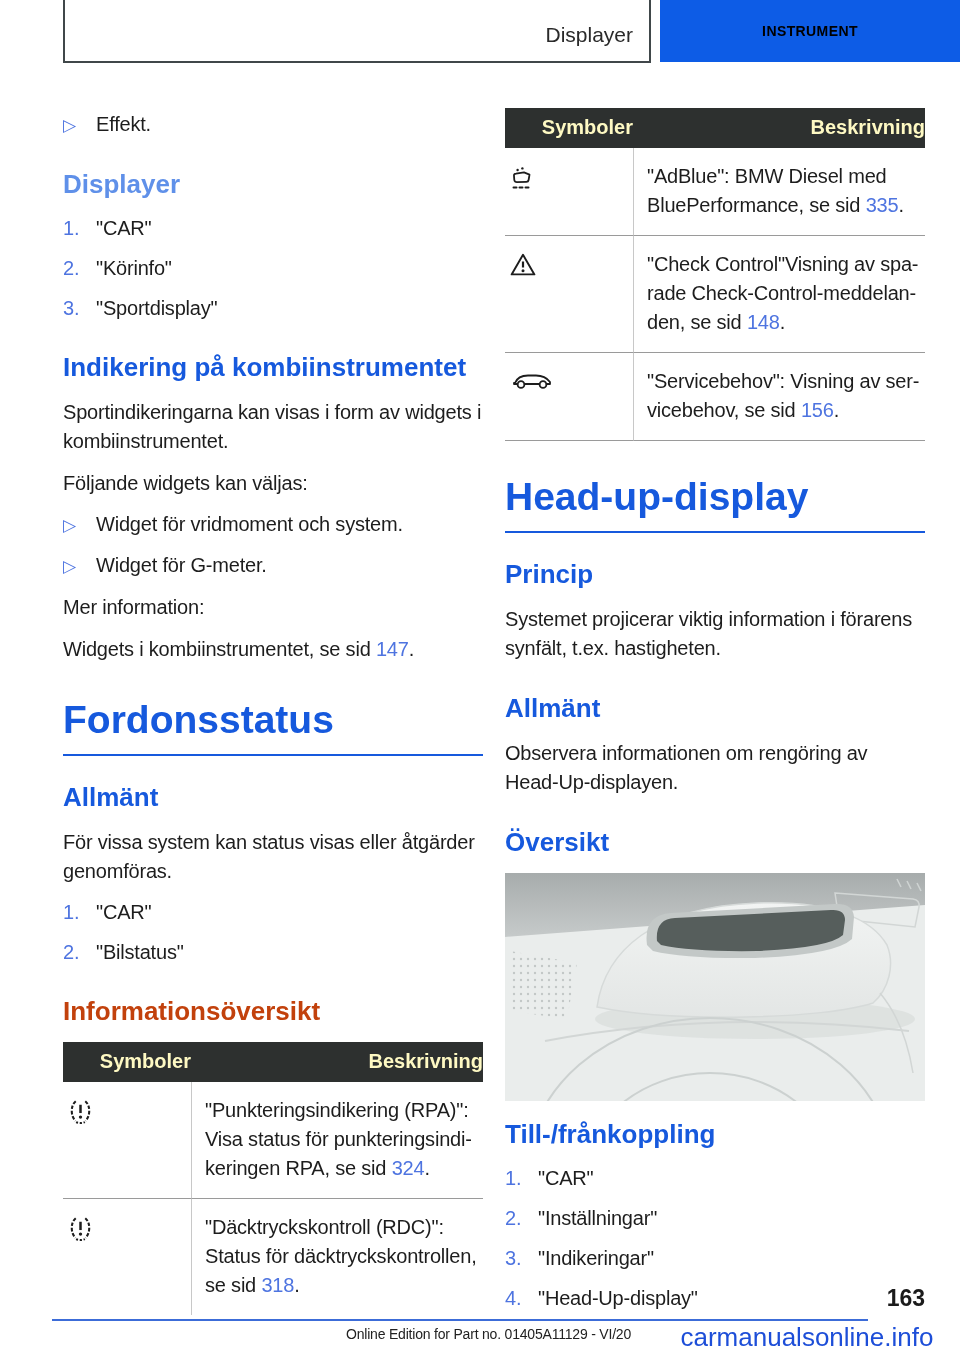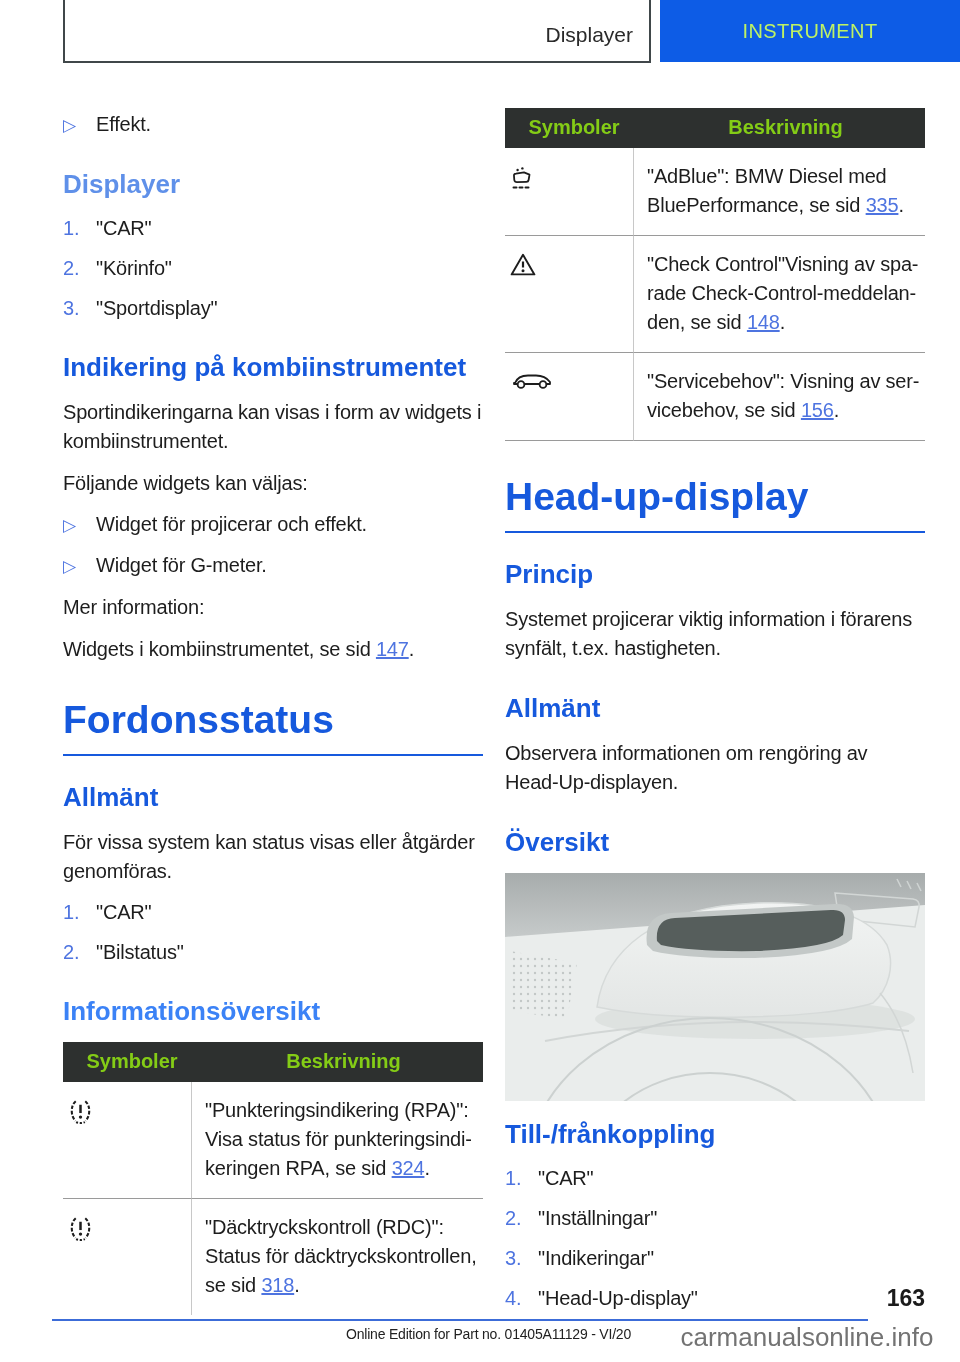--- a/index.html
+++ b/index.html
@@ -16,45 +16,45 @@
     position:absolute; left:63px; top:-6px; width:588px; height:69px;
     background:#fff; border:2px solid #40474a;
     display:flex; align-items:flex-end; justify-content:flex-end;
     padding:0 16px 14px 0;
   }
   .tab-box span { font-size:21px; color:#2a2a2a; }
   .chapter-box {
     position:absolute; left:660px; top:0; width:300px; height:62px;
     display:flex; align-items:center; justify-content:center;
   }
-  .chapter-box span { color:#bef264; font-weight:normal; font-size:20px; letter-spacing:.4px; }
+  .chapter-box span { color:#000000; font-weight:bold; font-size:14px; letter-spacing:.4px; }
 
   
   .columns { display:flex; gap:22px; padding:45px 35px 0 63px; }
   .col { width:420px; }
 
   p.body { font-size:20px; line-height:29px; letter-spacing:-0.2px; margin:12px 0 13px; }
   .h1 {
     font-size:39px; font-weight:bold; line-height:36px;
     padding:0 0 16px; margin:38px 0 26px; border-bottom:2px solid;
   }
   .h2 { font-size:26px; font-weight:bold; margin:30px 0 15px; }
   .h3 { font-size:26px; font-weight:bold; margin:28px 0 15px; }
 
   .li-row { display:flex; margin:0 0 13px; font-size:20px; line-height:27px; letter-spacing:-0.2px; }
   .li-row .num { width:33px; flex:0 0 33px; }
   .li-row .tri { width:33px; flex:0 0 33px; font-size:17px; padding-top:1px; }
   .intro { margin-top:3px; margin-bottom:30px; }
 
-  .pagelink { cursor:pointer;text-decoration:underline; }
+  .pagelink { cursor:pointer; }
 
   
   table.sym { width:100%; border-collapse:separate; border-spacing:0; margin-top:6px; }
   table.sym th {
-    background:#2d302f; color:#84cc16; text-align:center; font-weight:bold;
+    background:#2d302f; color:#fef9c3; text-align:right; font-weight:bold;
     font-size:20px; padding:8px 0 9px 10px;
   }
   table.sym th.desc-h { padding-left:13px; }
   table.sym td { vertical-align:top; padding:14px 0 15px; }
   table.sym td.icon-c { width:128px; padding-left:4px; padding-top:16px; }
   table.sym td.desc-c {
     border-left:1px solid #c8c8c8; padding-left:13px;
     font-size:20px; line-height:29px; letter-spacing:-0.2px; hyphens:manual;
   }
   table.sym tr.rowline td { border-top:1.5px solid #9a9a9a; }
@@ -65,21 +65,21 @@
   .hud-img { width:420px; height:228px; margin:10px 0 18px; display:block; }
 
   
   .footer { position:absolute; left:52px; right:35px; bottom:6px; }
   .pageno { text-align:right; font-weight:bold; font-size:23px; color:#1b1b1b; margin:0 0 7px; }
   .footline { border-top:2.5px solid; width:calc(100% - 57px); }
   .edition-row { position:relative; margin-top:5px; height:30px; }
   .edition { text-align:center; font-size:14px; color:#222; letter-spacing:-0.2px; }
   .watermark {
     position:absolute; left:calc(50% + 192px); top:-4px;
-    font-size:26px; color:#737373; white-space:nowrap;
+    font-size:26px; color:#1d4ed8; white-space:nowrap;
   }
 </style>
 </head>
 <body>
 
 <div class="page">
 
   <div class="header">
     <div class="tab-box">
       <span>Displayer</span>
@@ -112,21 +112,21 @@
         <span class="num" style="color:#4e74e0">3.</span>
         <span>"Sportdisplay"</span>
       </div>
 
       <div class="h2" style="color:#1659dd">Indikering på kombiinstrumentet</div>
       <p class="body">Sportindikeringarna kan visas i form av widgets i kombiinstrumentet.</p>
       <p class="body">Följande widgets kan väljas:</p>
 
       <div class="li-row">
         <span class="tri" style="color:#4e74e0">▷</span>
-        <span>Widget för projicerar och effekt.</span>
+        <span>Widget för vridmoment och system.</span>
       </div>
       <div class="li-row">
         <span class="tri" style="color:#4e74e0">▷</span>
         <span>Widget för G-meter.</span>
       </div>
 
       <p class="body">Mer information:</p>
       <p class="body"><span>Widgets i kombiinstrumentet, se sid </span><span class="pagelink" style="color:#4e74e0">147</span><span>.</span></p>
 
       <div class="h1" style="color:#1659dd; border-color:#1659dd">Fordonsstatus</div>
@@ -136,21 +136,21 @@
 
       <div class="li-row">
         <span class="num" style="color:#4e74e0">1.</span>
         <span>"CAR"</span>
       </div>
       <div class="li-row">
         <span class="num" style="color:#4e74e0">2.</span>
         <span>"Bilstatus"</span>
       </div>
 
-      <div class="h2" style="color:#3b82f6">Informationsöversikt</div>
+      <div class="h2" style="color:#c2410c">Informationsöversikt</div>
 
       <table class="sym">
         <tbody>
             <tr>
           <th>Symboler</th>
           <th class="desc-h">Beskrivning</th>
         </tr>
         <tr>
           <td class="icon-c">
             <svg class="sym-svg" width="27" height="27" viewBox="0 0 26 26">

